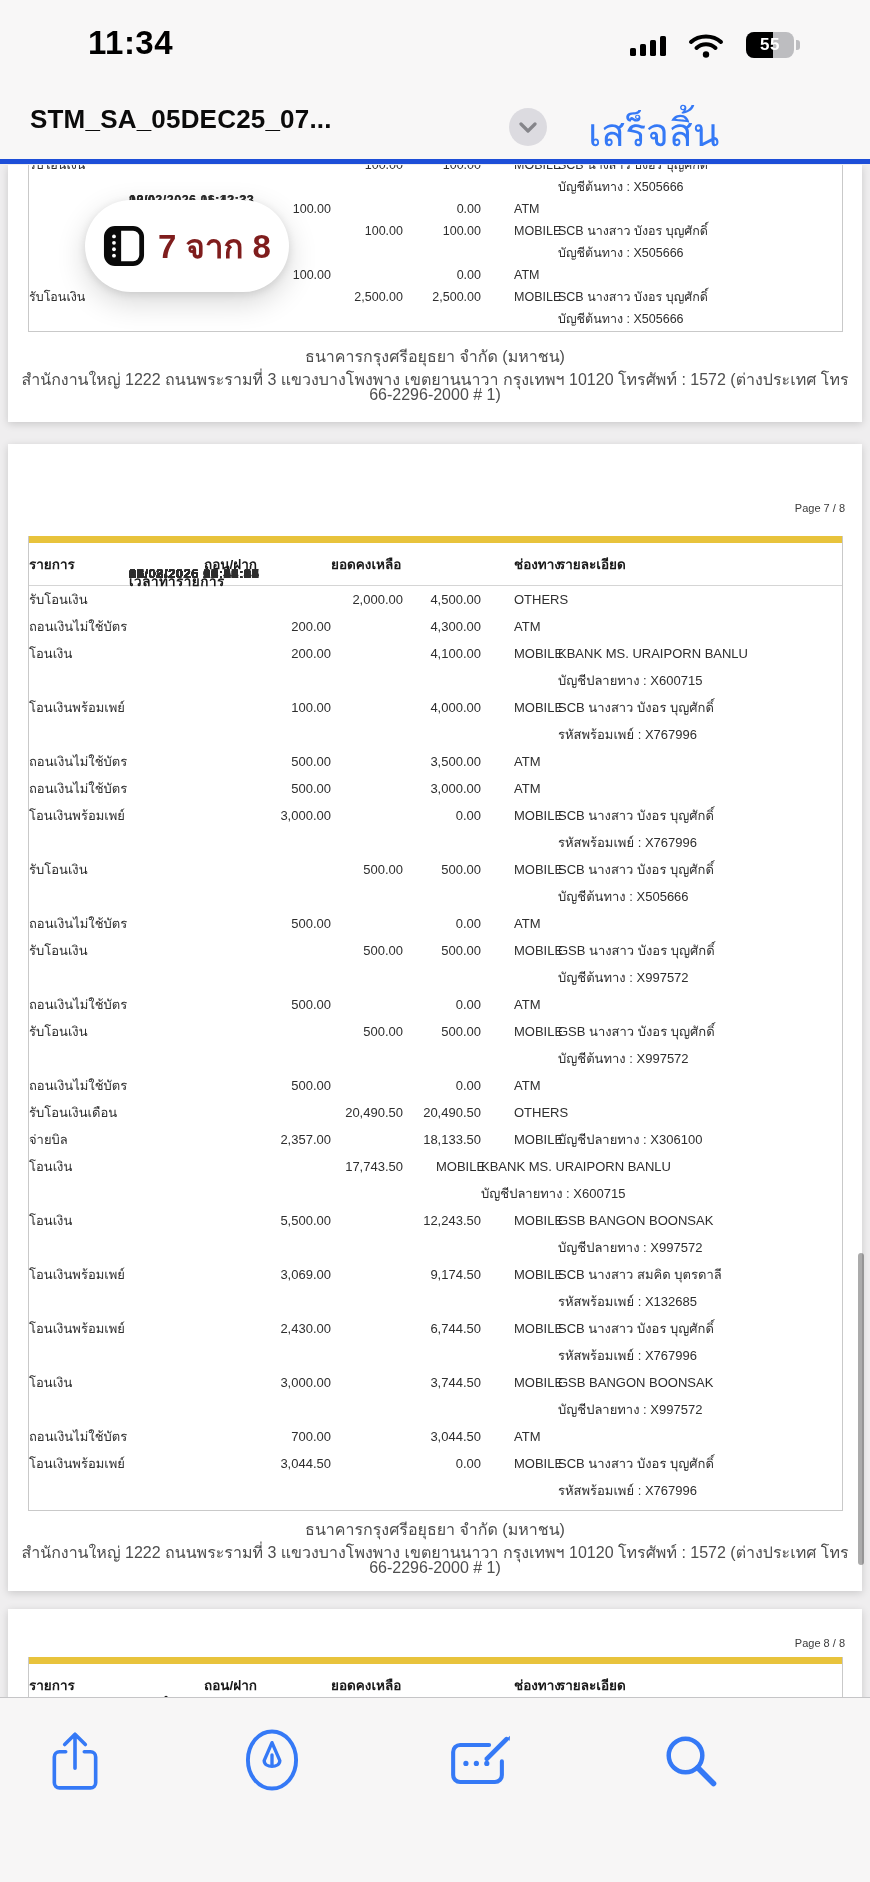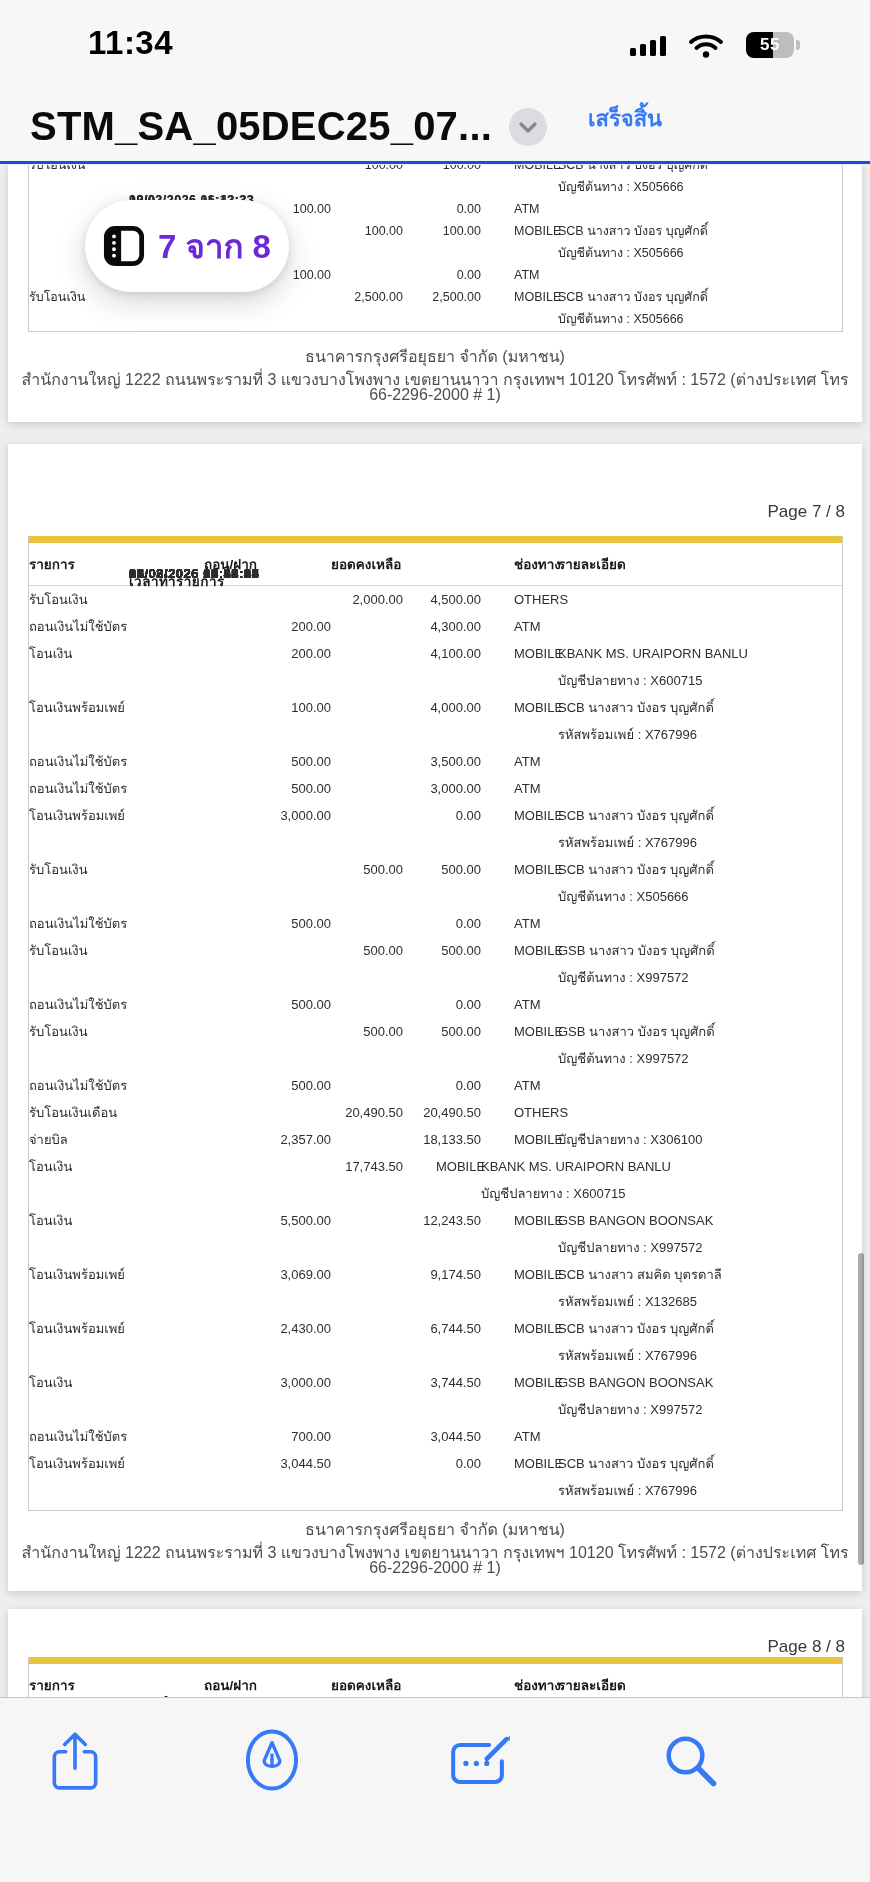--- a/index.html
+++ b/index.html
@@ -7,46 +7,46 @@
     --yellow:#E8C33C;
   }
   *{margin:0;padding:0;box-sizing:border-box;}
   html,body{width:870px;height:1882px;}
   body{
     position:relative;overflow:hidden;background:#efeeef;
     font-family:"Liberation Sans","DejaVu Sans",sans-serif;
     -webkit-font-smoothing:antialiased;
   }
   
-  .status-nav{position:absolute;top:0;left:0;width:870px;height:164px;background:#f8f7f7;border-bottom:3px solid #1d4ed8;z-index:5;}
+  .status-nav{position:absolute;top:0;left:0;width:870px;height:164px;background:#f8f7f7;border-bottom:5px solid #1d4ed8;z-index:5;}
   .time{position:absolute;left:88px;top:24px;font-size:33px;font-weight:700;color:#000;letter-spacing:.5px;}
   .sicons{position:absolute;left:630px;top:32px;width:180px;height:28px;}
   .sig{position:absolute;left:0;top:3px;}
   .wifi{position:absolute;left:58px;top:1px;}
   .batt{position:absolute;left:116px;top:0;width:56px;height:26px;}
   .batt .shell{position:absolute;left:0;top:0;width:48px;height:26px;border-radius:8px;background:#bdbdc0;overflow:hidden;}
   .batt .fill{position:absolute;left:0;top:0;width:27px;height:26px;background:#000;}
   .batt .pct{position:absolute;left:0;top:0;width:48px;height:26px;text-align:center;line-height:26px;font-size:17px;font-weight:800;color:#fff;letter-spacing:.5px;}
   .batt .cap{position:absolute;left:50px;top:8px;width:4px;height:10px;border-radius:0 3px 3px 0;background:#bdbdc0;}
   .navrow{position:absolute;left:0;top:96px;width:870px;height:66px;}
-  .doc-title{position:absolute;left:30px;top:8px;font-size:40px;font-weight:800;color:#0b0b0b;letter-spacing:.2px;}
+  .doc-title{position:absolute;left:30px;top:8px;font-size:26px;font-weight:800;color:#0b0b0b;letter-spacing:.2px;}
   .chev-btn{position:absolute;left:509px;top:12px;width:38px;height:38px;border-radius:50%;background:#dcdbe0;display:flex;align-items:center;justify-content:center;}
-  .done-btn{position:absolute;left:588px;top:5px;font-size:22px;font-weight:700;color:var(--accent);}
+  .done-btn{position:absolute;left:588px;top:5px;font-size:39px;font-weight:400;color:var(--accent);}
   
   .content{position:absolute;top:165px;left:0;width:870px;height:1532px;overflow:hidden;background:#efeeef;}
   .card{position:absolute;left:8px;width:854px;background:#fff;box-shadow:0 2px 8px rgba(0,0,0,.16);}
   .card.page6{top:0;height:257px;}
   .card.page7{top:279px;height:1147px;}
   .card.page8{top:1444px;height:300px;}
   .tablebox{position:absolute;left:20px;width:815px;border-left:1px solid #c9c9c9;border-right:1px solid #c9c9c9;border-bottom:1px solid #c9c9c9;overflow:hidden;background:#fff;}
   .p6box{top:0;height:167px;}
   .p7box{top:92px;height:975px;border-top:none;}
   .p8box{top:48px;height:252px;border-bottom:none;}
   .ybar{height:7px;background:var(--yellow);}
-  .plabel{position:absolute;right:17px;font-size:17px;color:#3a3a3a;}
+  .plabel{position:absolute;right:17px;font-size:11px;color:#3a3a3a;}
   .page7 .plabel{top:58px;}
   .page8 .plabel{top:28px;}
   .thead{display:grid;grid-template-columns:147px 155px 150px 77px 103px 1fr;height:43px;border-bottom:1px solid #d5d5d5;}
   .thead .h{font-size:13.5px;font-weight:700;color:#191919;line-height:43px;white-space:nowrap;}
   .h.time{padding-left:12px;}
   .h.amount{padding-left:28px;}
   .h.bal{}
   .h.ch{padding-left:33px;}
   .trow{display:grid;grid-template-columns:147px 155px 72px 78px 77px 103px 1fr;}
   .c{font-size:13px;color:#2e2e2e;line-height:27px;white-space:nowrap;}
@@ -57,21 +57,21 @@
   .p6rows{margin-top:-11px;}
   .p6rows .c{font-size:12.5px;line-height:22px;}
   .p6rows .c.det div{line-height:22px;}
   .pfooter{position:absolute;left:0;right:0;bottom:16px;text-align:center;color:#4e4e4e;}
   .pfooter div{font-size:16px;line-height:15px;margin-top:8px;}
   .page6 .pfooter{bottom:20px;}
   
   .pill{position:absolute;left:85px;top:200px;width:204px;height:92px;border-radius:46px;background:#fff;
         box-shadow:0 10px 30px rgba(0,0,0,.16),0 2px 8px rgba(0,0,0,.10);
         display:flex;align-items:center;justify-content:center;gap:13px;z-index:8;}
-  .pill .txt{font-size:33px;font-weight:700;color:#6d28d9;}
+  .pill .txt{font-size:33px;font-weight:700;color:#7f1d1d;}
   
   .scrollbar{position:absolute;right:6px;top:1253px;width:6px;height:312px;border-radius:3px;background:rgba(0,0,0,.33);z-index:9;}
   
   .toolbar{position:absolute;left:0;top:1697px;width:870px;height:185px;background:#f7f6f6;border-top:1px solid #c5c5c7;z-index:6;}
   .tool{position:absolute;top:1698px;width:90px;height:90px;display:flex;align-items:center;justify-content:center;z-index:7;}
   .tool svg{display:block;}
   .t-share{left:30px;top:1715px;}
   .t-markup{left:227px;top:1715px;}
   .t-compose{left:436px;top:1715px;}
   .t-search{left:645px;top:1715px;}

